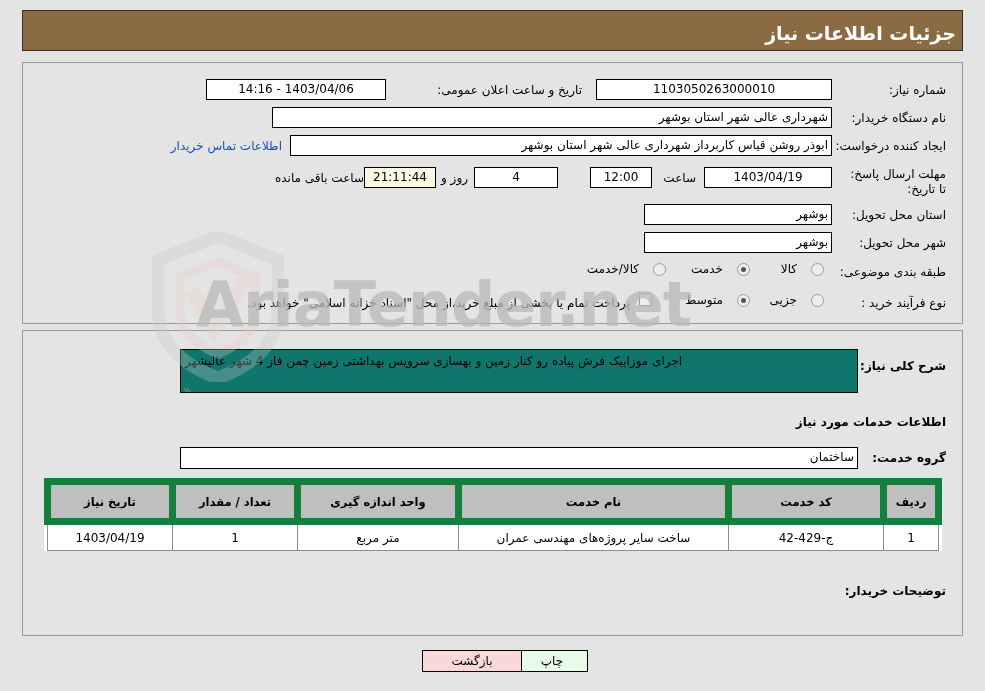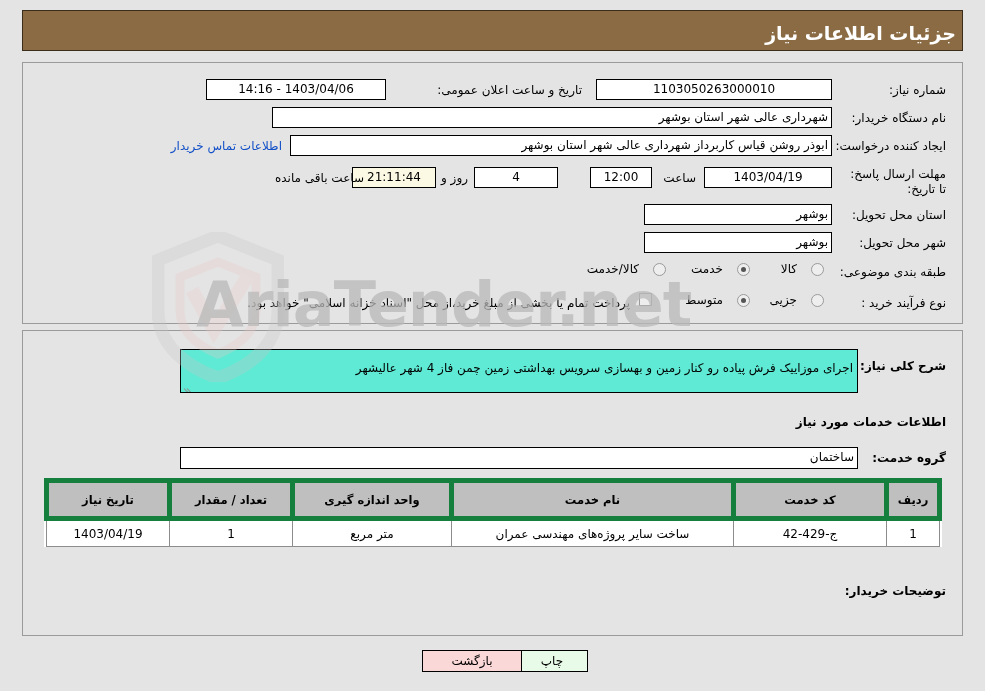--- a/index.html
+++ b/index.html
@@ -150,28 +150,28 @@
     width: 13px;
     height: 13px;
     border: 1px solid #9a9a9a;
     background: #eeeeee;
     box-sizing: border-box;
   }
 
   
   .ta {
     position: absolute;
-    background: #5eead4;
+    background: #0f766e;
     border: 1px solid #000;
     box-sizing: border-box;
     font-size: 12px;
     line-height: 17px;
-    padding: 10px 4px 0 4px;
+    padding: 3px 4px 0 4px;
     overflow: hidden;
-    text-align: right;
+    text-align: left;
   }
   .ta .grip {
     position: absolute;
     left: 2px;
     bottom: 1px;
     width: 10px;
     height: 10px;
     pointer-events: none;
   }
   .ta .grip i {
@@ -196,21 +196,21 @@
     position: absolute;
     left: 44px;
     top: 478px;
     width: 898px;
     border-collapse: collapse;
     font-size: 12px;
     background: #fff;
   }
   .tbl th {
     background: #bfbfbf;
-    border: 5px solid #15803d;
+    border: 7px solid #15803d;
     font-weight: bold;
     font-size: 11.5px;
     height: 25px;
     padding: 4px 4px;
     text-align: center;
     color: #000;
   }
   .tbl td {
     background: #ffffff;
     border: 1px solid #8d8d8d;
@@ -266,21 +266,21 @@
   <span class="lbl" style="right:16px; top:76px;">ایجاد کننده درخواست:</span>
   <div class="fld right" style="right:130px; top:72px; width:542px;">ابوذر روشن قیاس کاربرداز شهرداری عالی شهر استان بوشهر</div>
   <span class="link" style="right:680px; top:76px;">اطلاعات تماس خریدار</span>
 
   <span class="lbl" style="right:16px; top:104px; width:106px; text-align:right; white-space:normal; line-height:15px;">مهلت ارسال پاسخ: تا تاریخ:</span>
   <div class="fld center" style="right:130px; top:104px; width:128px;">1403/04/19</div>
   <span class="lbl" style="right:266px; top:108px;">ساعت</span>
   <div class="fld center" style="right:310px; top:104px; width:62px;">12:00</div>
   <div class="fld center" style="right:404px; top:104px; width:84px;">4</div>
   <span class="lbl" style="right:494px; top:108px;">روز و</span>
-  <div class="fld center yellow" style="right:526px; top:104px; width:84px;">21:11:44</div>
+  <div class="fld center yellow" style="right:526px; top:104px; width:72px;">21:11:44</div>
   <span class="lbl" style="right:598px; top:108px;">ساعت باقی مانده</span>
 
   <span class="lbl" style="right:16px; top:145px;">استان محل تحویل:</span>
   <div class="fld right" style="right:130px; top:141px; width:188px;">بوشهر</div>
 
   <span class="lbl" style="right:16px; top:173px;">شهر محل تحویل:</span>
   <div class="fld right" style="right:130px; top:169px; width:188px;">بوشهر</div>
 
   <span class="lbl" style="right:16px; top:202px;">طبقه بندی موضوعی:</span>
   <div class="radio-wrap" id="cat-r0" style="right:138px; top:199px;">

